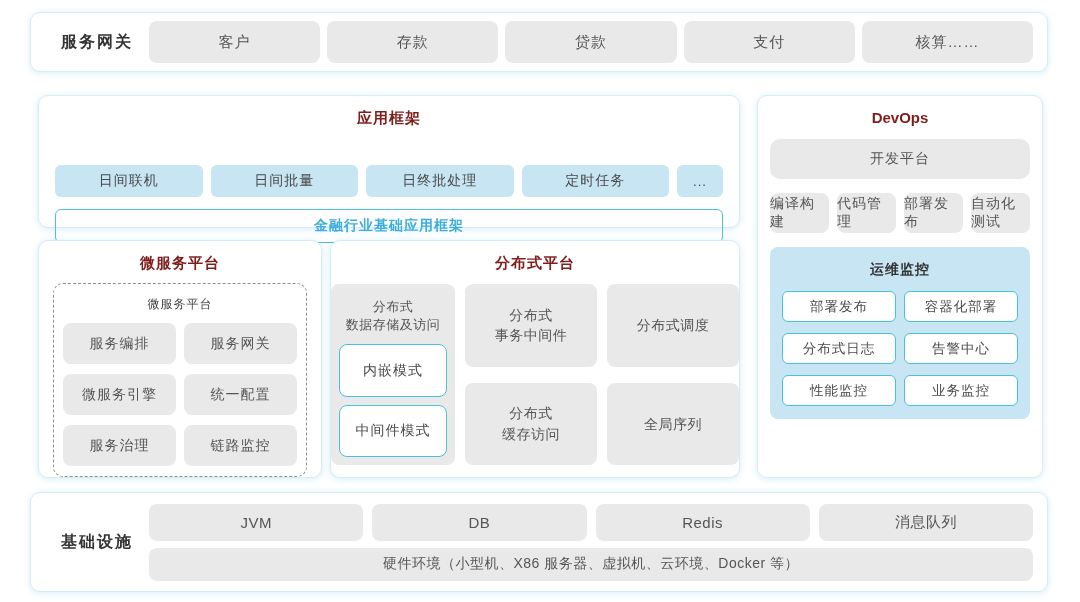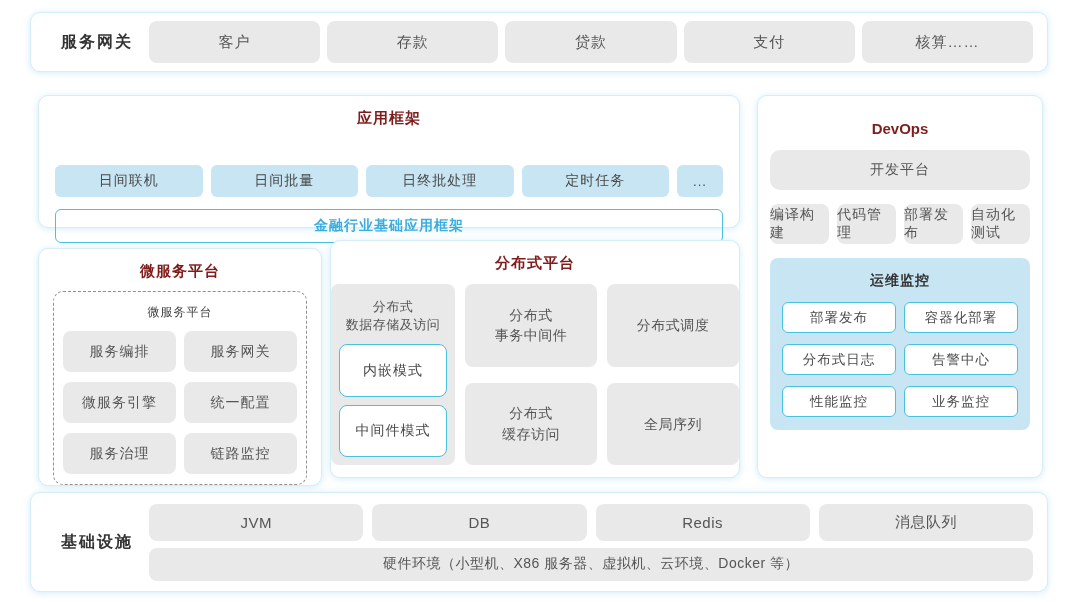--- a/index.html
+++ b/index.html
@@ -45,32 +45,32 @@
   .appfw-row { display:flex; gap:8px; margin-bottom:12px; }
   .appfw-row .blue-box { flex:1; height:32px; }
   .appfw-row .blue-box.small { flex:0 0 46px; font-size:13px; }
   .base-framework {
     height:32px; border:1px solid #49c0dc; border-radius:6px;
     display:flex; align-items:center; justify-content:center;
     color:#3badde; font-size:14px; font-weight:600; letter-spacing:1px;
   }
 
   
-  .devops-panel { left:757px; top:95px; width:286px; height:383px; padding:24px 12px; }
+  .devops-panel { left:757px; top:95px; width:286px; height:383px; padding:13px 12px; }
   .devops-panel .panel-title { letter-spacing:0; margin-bottom:13px; }
   .dev-platform { height:40px; margin-bottom:14px; font-size:14px;border-radius:10px; }
   .devops-grid { display:grid; grid-template-columns:1fr 1fr 1fr 1fr; gap:13px 8px; margin-bottom:14px; }
   .devops-grid .gray-box { height:40px; font-size:14px; }
   .ops-panel { background:#c8e5f4; border-radius:8px; padding:12px 12px 13px; }
   .ops-title { text-align:center; font-size:14px; font-weight:600; color:#333333; letter-spacing:1px; margin:2px 0 12px; }
   .ops-grid { display:grid; grid-template-columns:1fr 1fr; gap:11px 8px; }
   .ops-grid .teal-box { height:29px; }
 
   
-  .ms-panel { left:38px; top:248px; width:284px; height:238px; padding:13px 14px 0; }
+  .ms-panel { left:38px; top:240px; width:284px; height:238px; padding:13px 14px 0; }
   .ms-panel .panel-title { margin-bottom:10px; }
   .ms-dashed { border:1px dashed #8f8f8f; border-radius:10px; padding:9px 9px 10px; }
   .ms-inner-title { text-align:center; font-size:12px; color:#3d3d3d; margin:3px 0 10px; letter-spacing:1px; }
   .ms-grid { display:grid; grid-template-columns:1fr 1fr; gap:10px 8px; }
   .ms-grid .gray-box { height:41px; font-size:14px; }
 
   
   .dist-panel { left:330px; top:240px; width:410px; height:238px; padding:13px 0 12px; display:flex; flex-direction:column; }
   .dist-panel .panel-title { margin-bottom:11px; }
   .dist-grid { flex:1; display:flex; gap:10px; }

